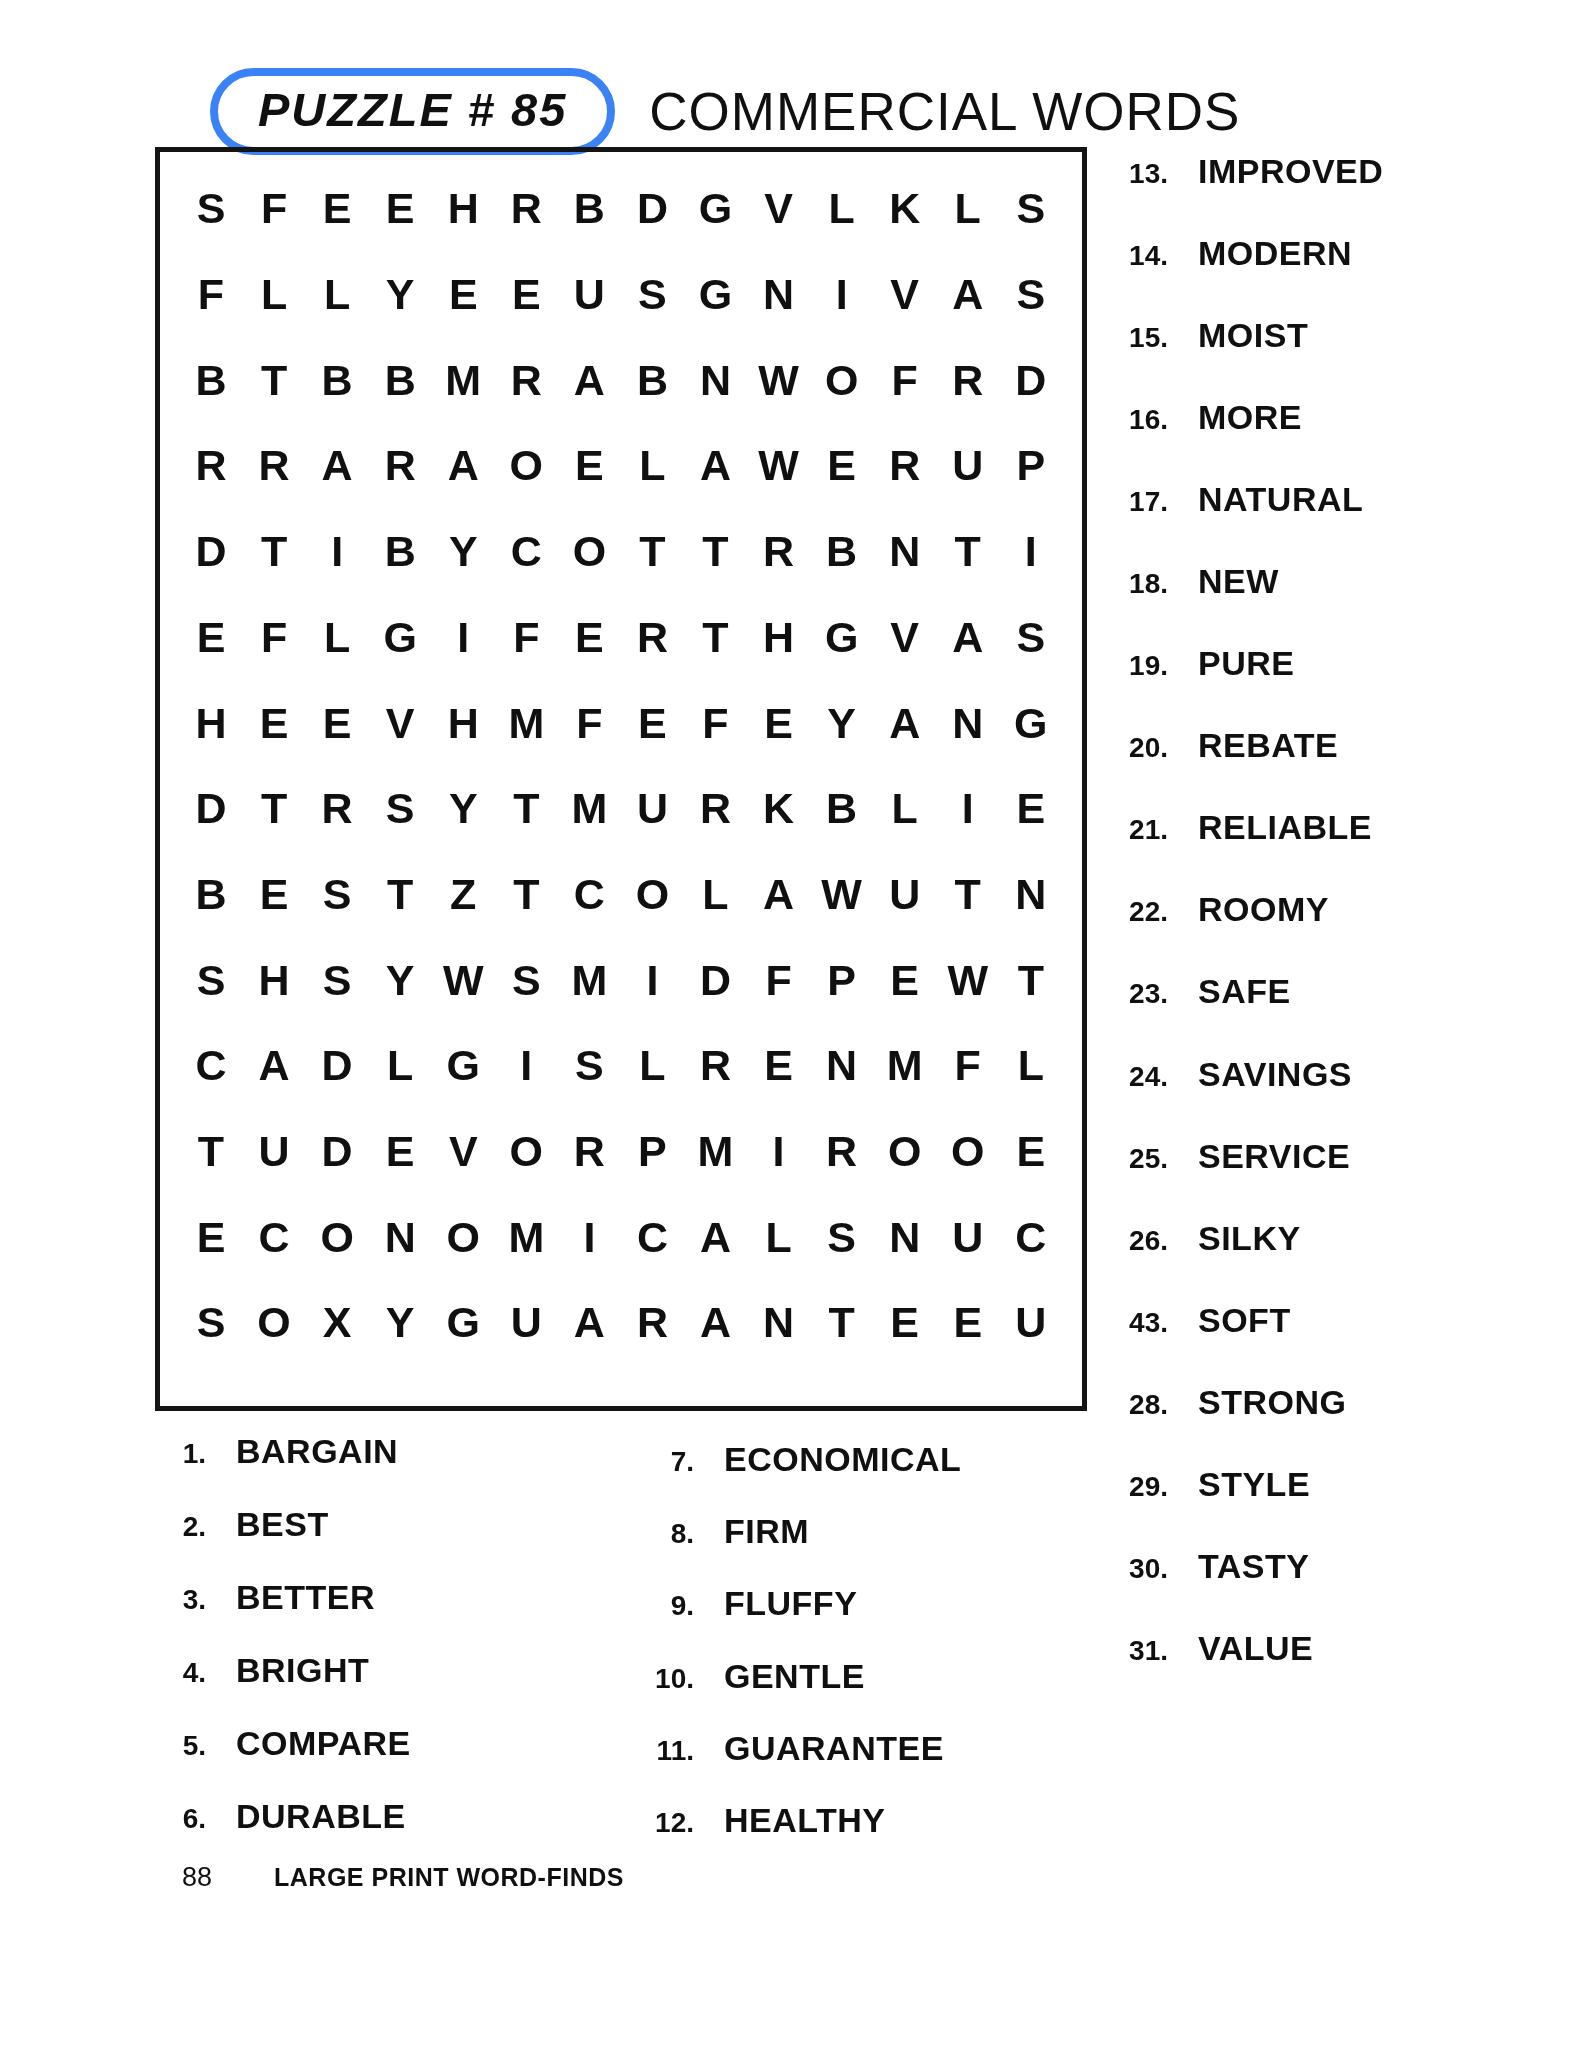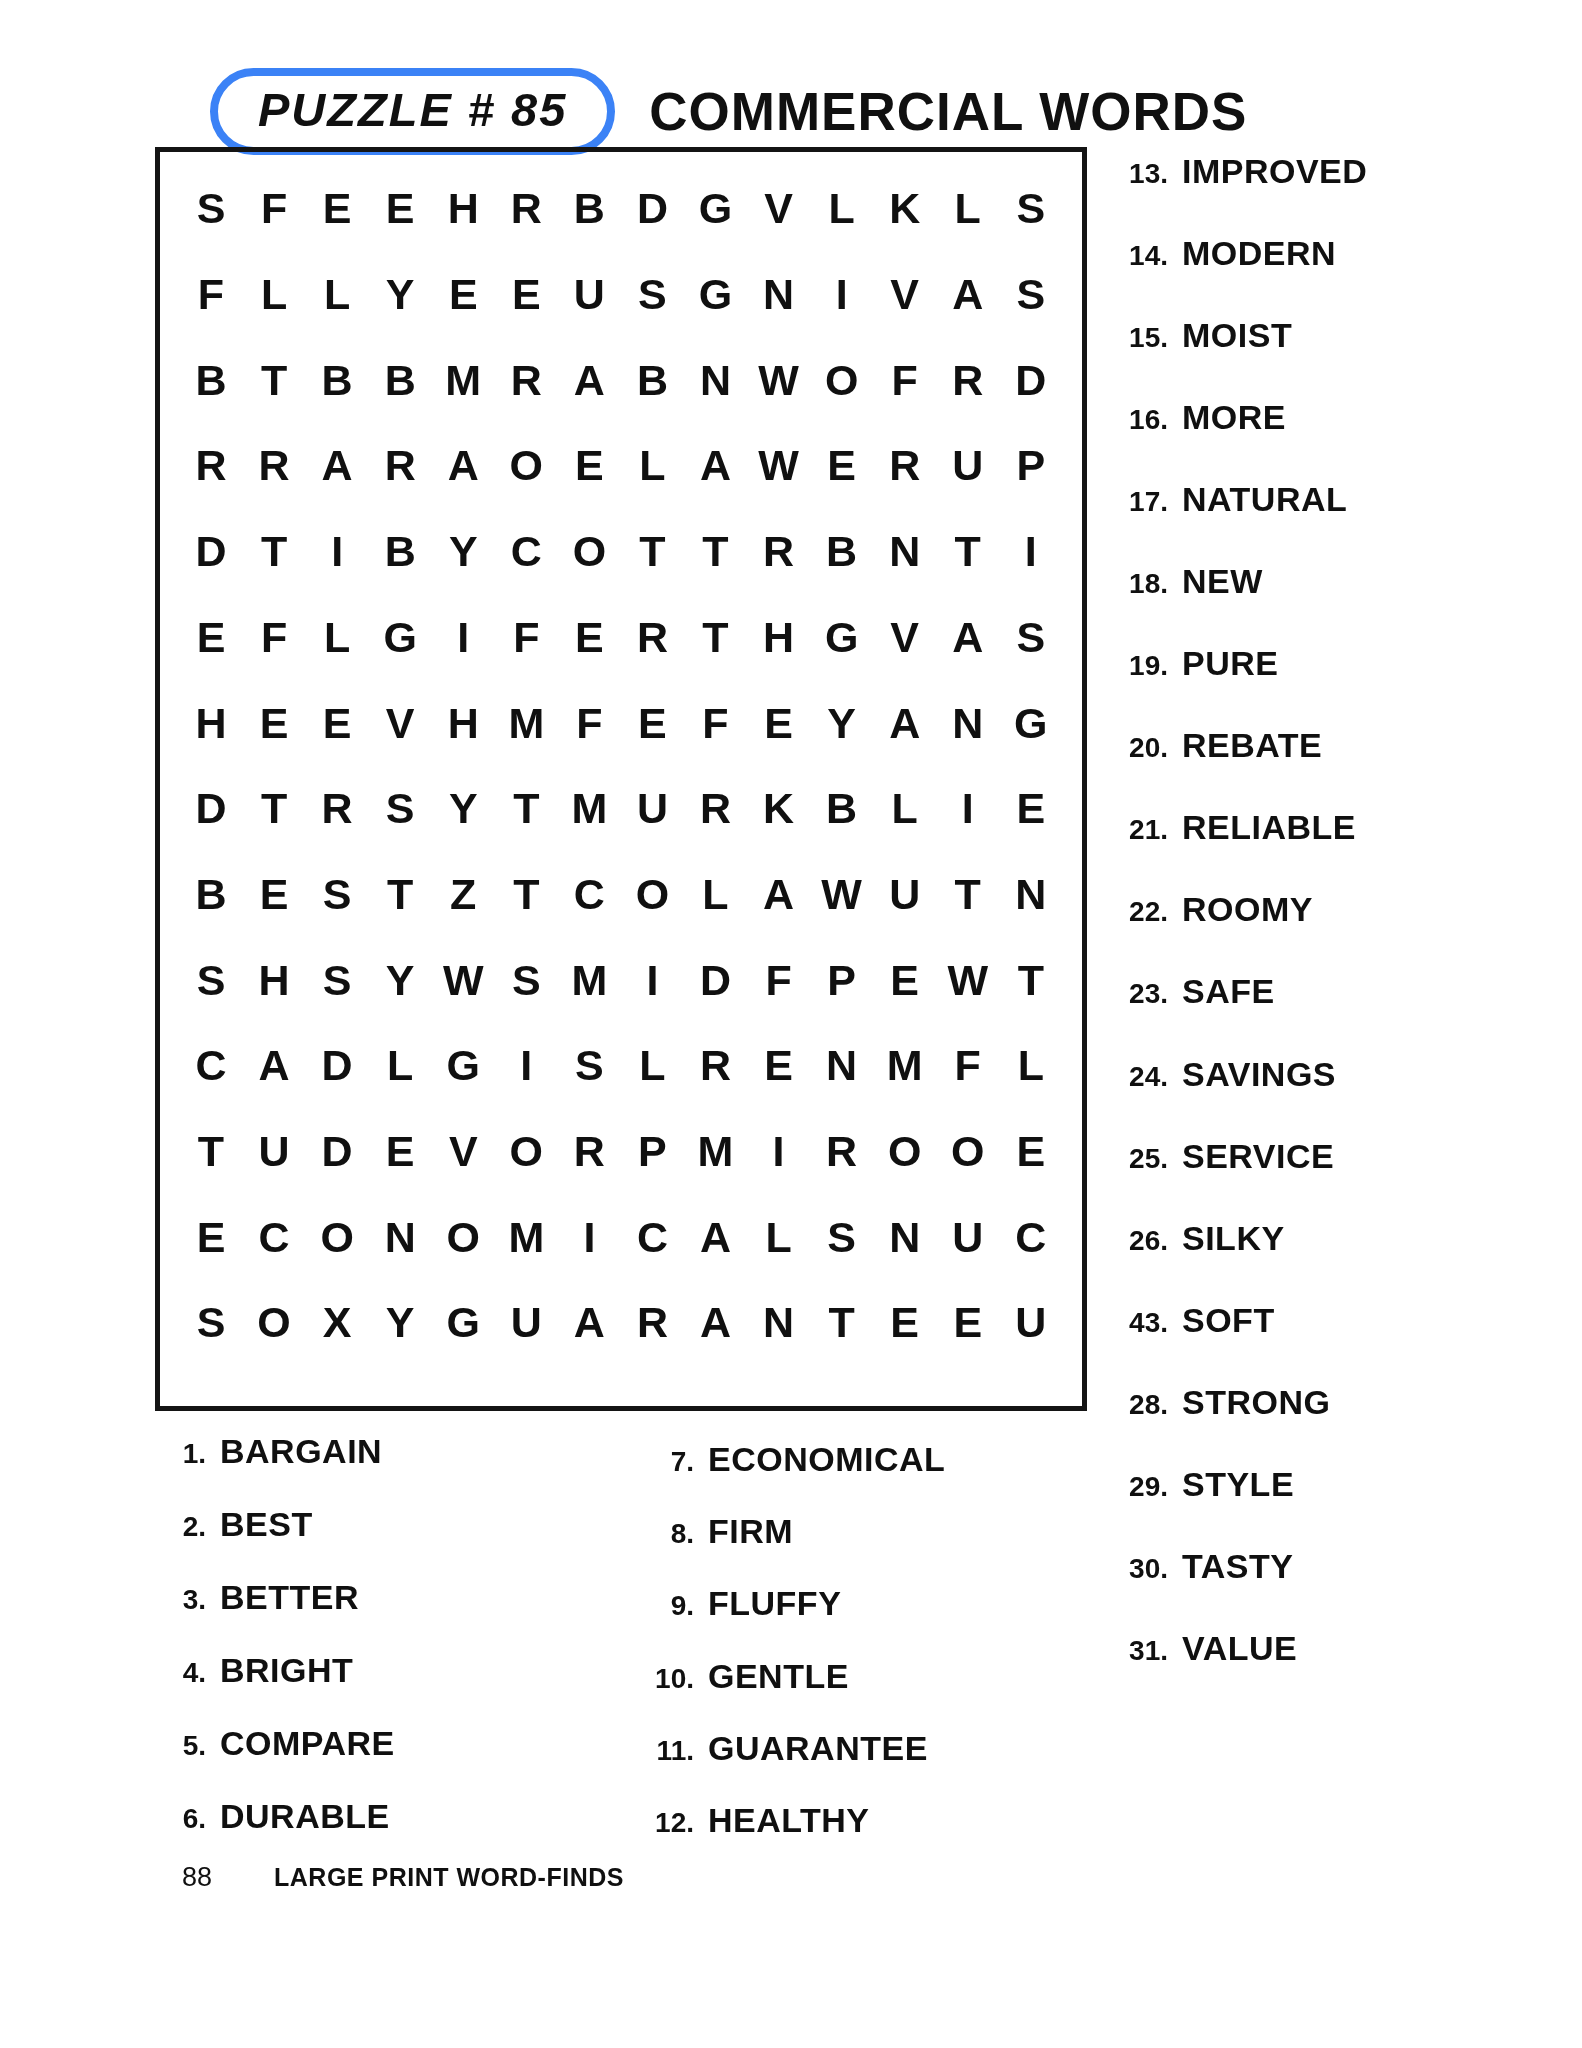--- a/index.html
+++ b/index.html
@@ -31,21 +31,21 @@
   }
   .puzzle-oval .label {
     font-size: 47px;
     font-weight: bold;
     font-style: italic;
     letter-spacing: 2px;
     white-space: nowrap;
   }
   .page-title {
     font-size: 53px;
-    font-weight: bold;
+    font-weight: normal;
     letter-spacing: 1px;
     white-space: nowrap;
   }
 
   
   .grid-box {
     position: absolute;
     left: 155px;
     top: 147px;
     width: 932px;
@@ -71,21 +71,21 @@
   
   .word-item {
     display: flex;
     align-items: baseline;
     white-space: nowrap;
   }
   .word-num {
     font-size: 28px;
     font-weight: bold;
     text-align: right;
-    margin-right: 14px;
+    margin-right: 30px;
   }
   .word-text {
     font-size: 34px;
     font-weight: bold;
     letter-spacing: 0.5px;
   }
 
   .list-right {
     position: absolute;
     left: 1106px;

